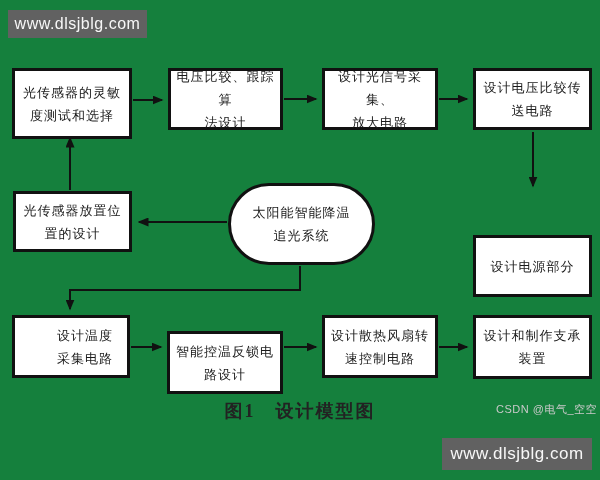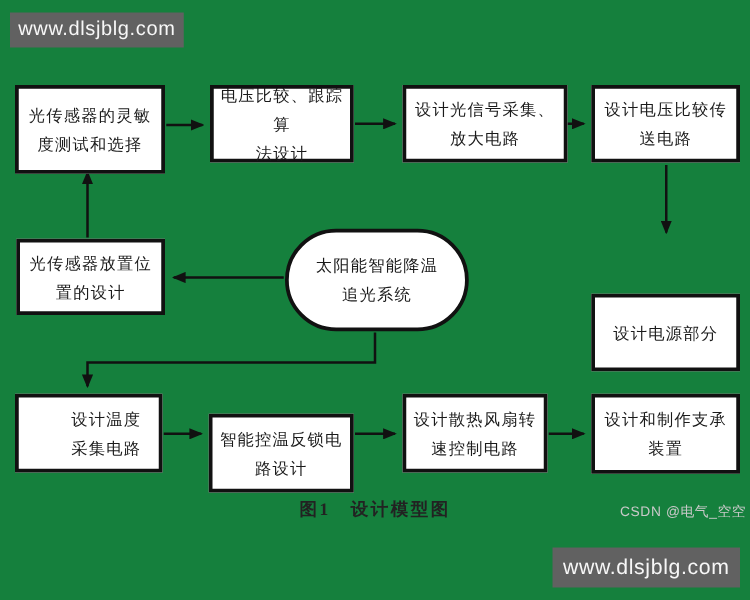--- a/index.html
+++ b/index.html
@@ -17,21 +17,21 @@
   .node{
     position:absolute;background:#fff;border:3px solid #111;
     display:flex;align-items:center;justify-content:center;text-align:center;
     font-size:13px;line-height:23px;white-space:pre-line;box-sizing:border-box;
     letter-spacing:1px;
   }
   .stadium{border-radius:41px;}
   .connectors{position:absolute;left:0;top:0;pointer-events:none;}
   .caption{
     position:absolute;left:0;right:0;top:399px;text-align:center;
-    font-size:14px;font-weight:600;letter-spacing:2px;color:#222;
+    font-size:18px;font-weight:600;letter-spacing:2px;color:#222;
   }
   .csdn{
     position:absolute;right:3px;top:402px;color:#c9c9c9;font-size:11px;
     font-family:"Liberation Sans","DejaVu Sans",sans-serif;letter-spacing:.5px;
   }
 </style>
 </head>
 <body>
 
 <div class="screen">
@@ -55,21 +55,21 @@
       <line x1="439" y1="347" x2="467" y2="347" marker-end="url(#arr)"></line>
     </g>
   </svg>
 
   <div class="wm wm-top">www.dlsjblg.com</div>
 
   <div class="node" style="left:12px;top:68px;width:120px;height:71px;">光传感器的灵敏
 度测试和选择</div>
   <div class="node" style="left:168px;top:68px;width:115px;height:62px;">电压比较、跟踪算
 法设计</div>
-  <div class="node" style="left:322px;top:68px;width:132px;height:62px;">设计光信号采集、
+  <div class="node" style="left:322px;top:68px;width:116px;height:62px;">设计光信号采集、
 放大电路</div>
   <div class="node" style="left:473px;top:68px;width:119px;height:62px;">设计电压比较传
 送电路</div>
 
   <div class="node" style="left:13px;top:191px;width:119px;height:61px;">光传感器放置位
 置的设计</div>
   <div class="node stadium" style="left:228px;top:183px;width:147px;height:82px;">太阳能智能降温
 追光系统</div>
   <div class="node" style="left:473px;top:192px;width:119px;height:62px;margin-top:43px;">设计电源部分</div>
 

